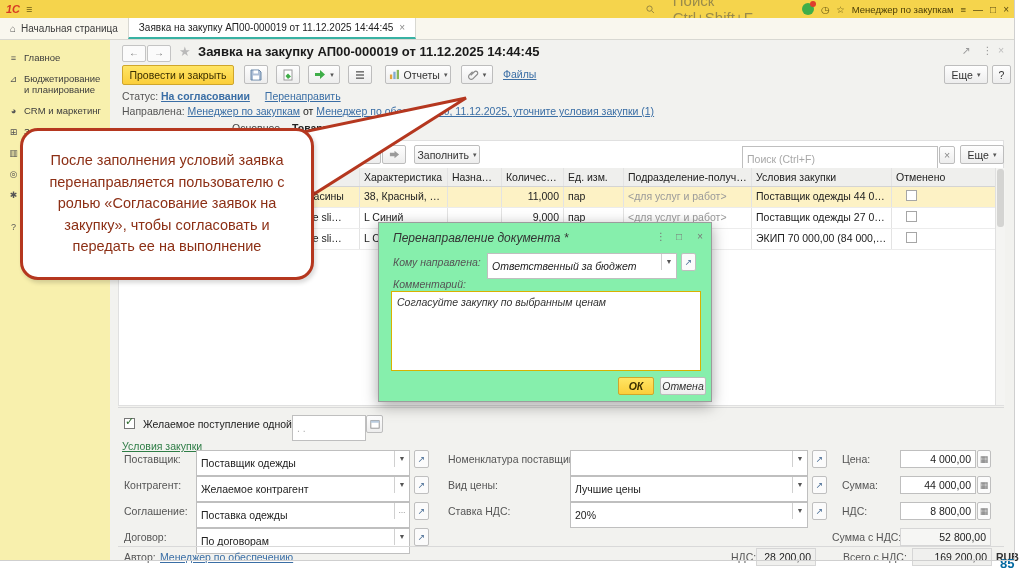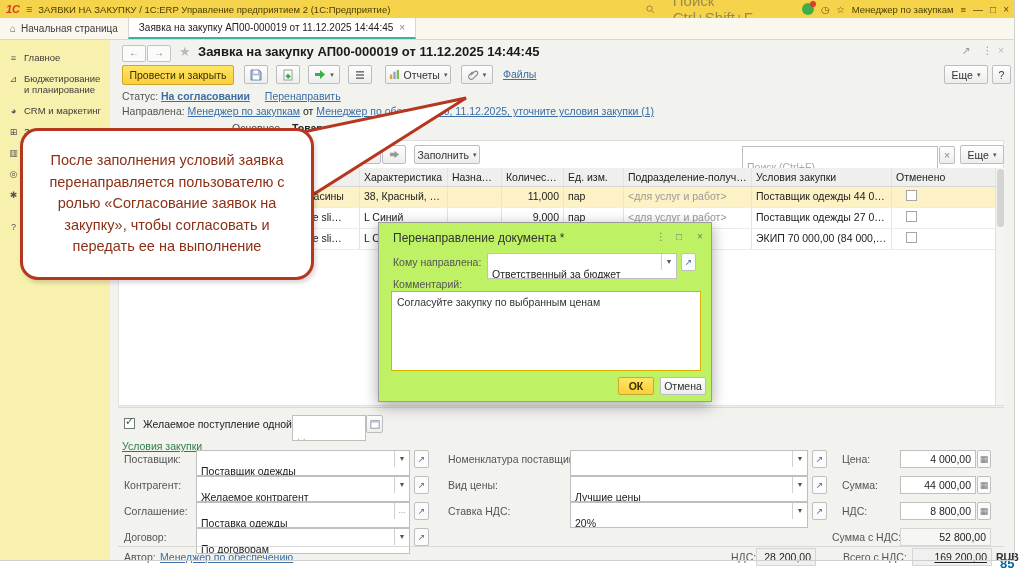--- a/index.html
+++ b/index.html
@@ -36,48 +36,47 @@
   .glink{color:#2e7d46;text-decoration:underline;}
   .lbl{color:#555;}
   .caret{font-size:7px;color:#555;}
   
   .panel{left:118px;top:140px;width:886px;height:266px;background:#fff;border:1px solid #e0e0e0;box-sizing:border-box;}
   .thead{display:flex;height:19px;background:#efefed;border-bottom:1px solid #d4d4d4;box-sizing:border-box;}
   .trow{display:flex;height:21px;border-bottom:1px solid #ececec;box-sizing:border-box;}
   .cell{box-sizing:border-box;padding:3px 4px;border-right:1px solid #e3e3e3;overflow:hidden;white-space:nowrap;text-overflow:ellipsis;}
   .hl{background:#fdf2c5;}
   .cb{width:11px;height:11px;border:1px solid #a6a6a6;background:#fff;display:inline-block;box-sizing:border-box;}
-  .fake-input{background:#fff;border:1px solid #bfbfbf;box-sizing:border-box;height:26px;line-height:16px;padding:12px 4px;overflow:hidden;white-space:nowrap;}
+  .fake-input{background:#fff;border:1px solid #bfbfbf;box-sizing:border-box;height:26px;line-height:16px;padding:4px 4px;overflow:hidden;white-space:nowrap;}
   .dd{position:absolute;right:0;top:0;width:14px;height:16px;border-left:1px solid #d0d0d0;text-align:center;font-size:7px;color:#555;line-height:16px;}
   .openb{width:15px;height:18px;border:1px solid #bfbfbf;background:#fbfbfb;box-sizing:border-box;text-align:center;line-height:16px;font-size:9px;color:#4a6e96;border-radius:2px;}
   .mbox{background:#fff;border:1px solid #bfbfbf;box-sizing:border-box;height:18px;line-height:16px;padding:0 4px;text-align:right;}
   .calcb{width:14px;height:18px;border:1px solid #bfbfbf;background:#fbfbfb;box-sizing:border-box;display:inline-block;border-radius:2px;}
   .calcb::after{content:"▦";font-size:9px;color:#777;display:block;text-align:center;line-height:16px;}
   
-  .dialog{left:378px;top:222px;width:334px;height:180px;background:#bef264;border:1px solid #9c9c9c;box-shadow:0 4px 14px rgba(0,0,0,.35);z-index:30;box-sizing:border-box;}
+  .dialog{left:378px;top:222px;width:334px;height:180px;background:#86efac;border:1px solid #9c9c9c;box-shadow:0 4px 14px rgba(0,0,0,.35);z-index:30;box-sizing:border-box;font-style:italic;}
   .dlg-title{font-size:12px;color:#333;}
   .dlg-ico{color:#777;font-size:10px;}
   .comment-area{border:1px solid #d8b200;background:#fff;box-sizing:border-box;padding:4px 5px;font-size:10.5px;color:#333;}
   
   .bubble{left:20px;top:128px;width:294px;height:152px;background:#fff;border:3px solid #b5371f;border-radius:18px;z-index:41;box-sizing:border-box;display:flex;align-items:center;justify-content:center;padding:8px 12px;box-shadow:2px 3px 4px rgba(0,0,0,.15);}
   .bubble p{margin:0;text-align:center;font-size:14.5px;line-height:1.48;color:#8c2f15;}
   .arrow-svg{left:0;top:0;z-index:40;pointer-events:none;}
   .scrolltrack{background:#f4f4f2;border-left:1px solid #e0e0e0;}
   .scrollthumb{background:#d4d4d2;border-radius:3px;}
   .pagenum{color:#0369a1;font-weight:bold;font-size:13px;}
 </style>
 </head>
 <body>
 
 <div id="screen">
 
   <div class="abs topbar">
     <span class="logo1c">1С</span>
     <span style="color:#6b5a12;">≡</span>
-    <span class="tb-title">ЗАЯВКИ НА ЗАКУПКУ / 1С:ERP Управление предприятием 2 (1С:Предприятие)</span>
     <span class="tb-search">
       <svg width="9" height="9" viewBox="0 0 10 10">
           <circle cx="4" cy="4" r="3" fill="none" stroke="#8c7d3e"></circle>
           <line x1="6.5" y1="6.5" x2="9" y2="9" stroke="#8c7d3e"></line>
         </svg>
       <span>Поиск Ctrl+Shift+F</span>
     </span>
     <span class="tb-right">
       <span class="bell"></span>
       <span style="color:#6b5a12;">◷</span>
@@ -346,21 +345,21 @@
 
   <span class="abs lbl" style="left:832px;top:531px;">Сумма с НДС:</span>
   <div class="abs mbox" style="left:900px;top:528px;width:91px;background:#f6f6f4;border-color:#d6d6d6;">52 800,00</div>
 
   <div class="abs" style="left:118px;top:546px;width:886px;height:1px;background:#d9d9d9;"></div>
   <span class="abs lbl" style="left:124px;top:551px;">Автор:</span>
   <a class="abs link" style="left:160px;top:551px;">Менеджер по обеспечению</a>
   <span class="abs lbl" style="left:731px;top:551px;">НДС:</span>
   <div class="abs mbox" style="left:756px;top:548px;width:60px;background:#f0f0ee;border-color:#d6d6d6;">28 200,00</div>
   <span class="abs lbl" style="left:843px;top:551px;">Всего с НДС:</span>
-  <div class="abs mbox" style="left:912px;top:548px;width:80px;background:#f0f0ee;border-color:#d6d6d6;text-decoration:underline;">169 200,00</div>
+  <div class="abs mbox" style="left:912px;top:548px;width:80px;background:#f0f0ee;border-color:#d6d6d6;">169 200,00</div>
   <span class="abs" style="left:996px;top:551px;font-weight:bold;color:#333;">RUB</span>
 
   <div class="abs dialog">
     <div class="abs dlg-title" style="left:14px;top:8px;">Перенаправление документа *</div>
     <span class="abs dlg-ico" style="left:277px;top:8px;">⋮</span>
     <span class="abs dlg-ico" style="left:297px;top:8px;">□</span>
     <span class="abs dlg-ico" style="left:318px;top:8px;">×</span>
 
     <span class="abs lbl" style="left:14px;top:33px;">Кому направлена:</span>
     <div class="fake-input abs" style="left:108px;top:30px;width:190px;">

